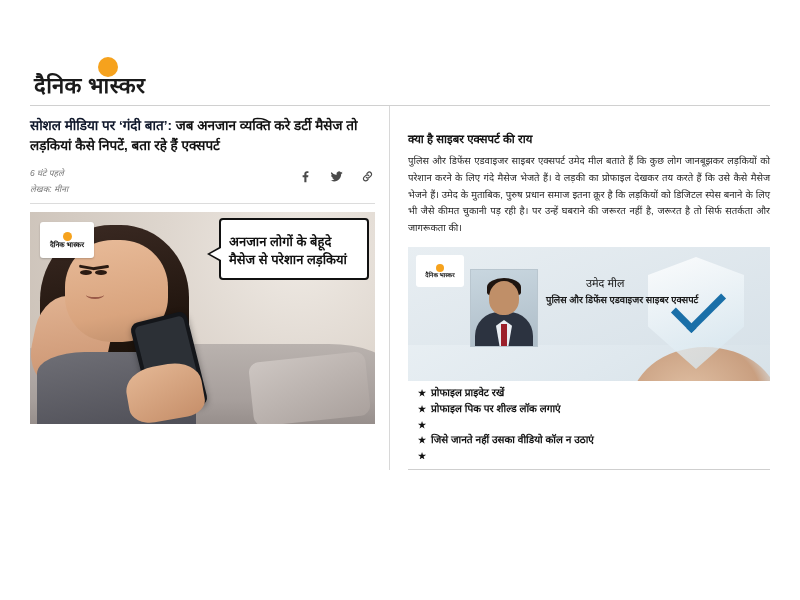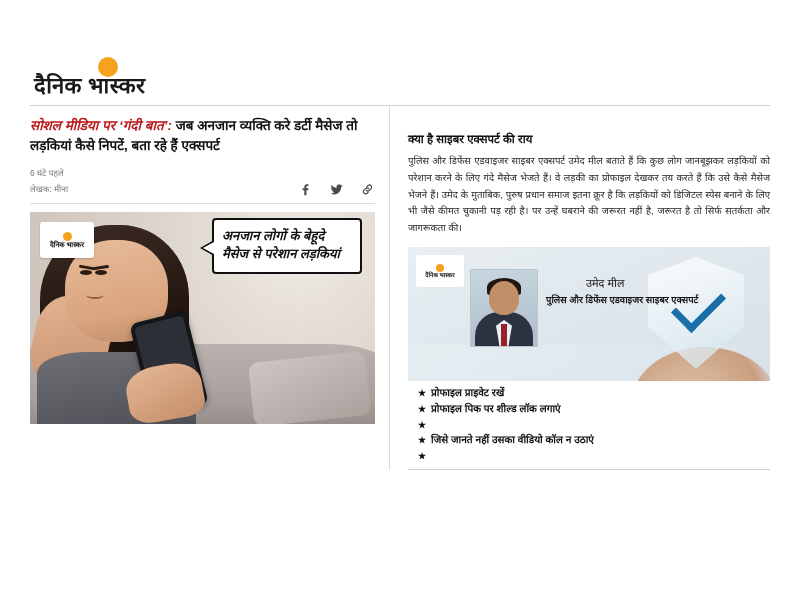--- a/index.html
+++ b/index.html
@@ -84,28 +84,28 @@
   }
   .headline {
     font-family: "Liberation Sans", sans-serif;
     font-size: 13.5px;
     font-weight: bold;
     line-height: 1.45;
     color: #111111;
     margin: 0 0 10px 0;
   }
   .headline .hl-red {
-    color: #b91c1c;
-    font-style: italic;
+    color: #0f172a;
   }
   .meta-row {
     display: flex;
-    align-items: flex-end;
+    align-items: flex-start;
     justify-content: space-between;
     margin-top: 6px;
+    font-style: italic;
   }
   .meta-left {
     font-size: 8.5px;
     color: #777777;
     line-height: 1.9;
   }
   .share-row {
     display: flex;
     align-items: center;
     gap: 16px;
@@ -274,29 +274,28 @@
   .ph-logo .t {
     font-family: "Liberation Serif", serif;
     font-weight: bold;
     font-size: 7px;
     color: #111;
     line-height: 1.05;
     text-align: center;
   }
   .callout {
     position: absolute;
-    right: 13px;
+    right: 6px;
     top: 6px;
     width: 150px;
     background: #ffffff;
     border: 2px solid #111111;
     border-radius: 4px;
-    padding: 7px 8px 9px 8px;
+    padding: 13px 8px 9px 8px;
     box-sizing: border-box;
-    font-style: italic;
   }
   .callout-text {
     font-family: "Liberation Sans", sans-serif;
     font-size: 13px;
     font-weight: bold;
     line-height: 1.35;
     color: #111111;
     text-align: left;
   }
   .callout-tail {

